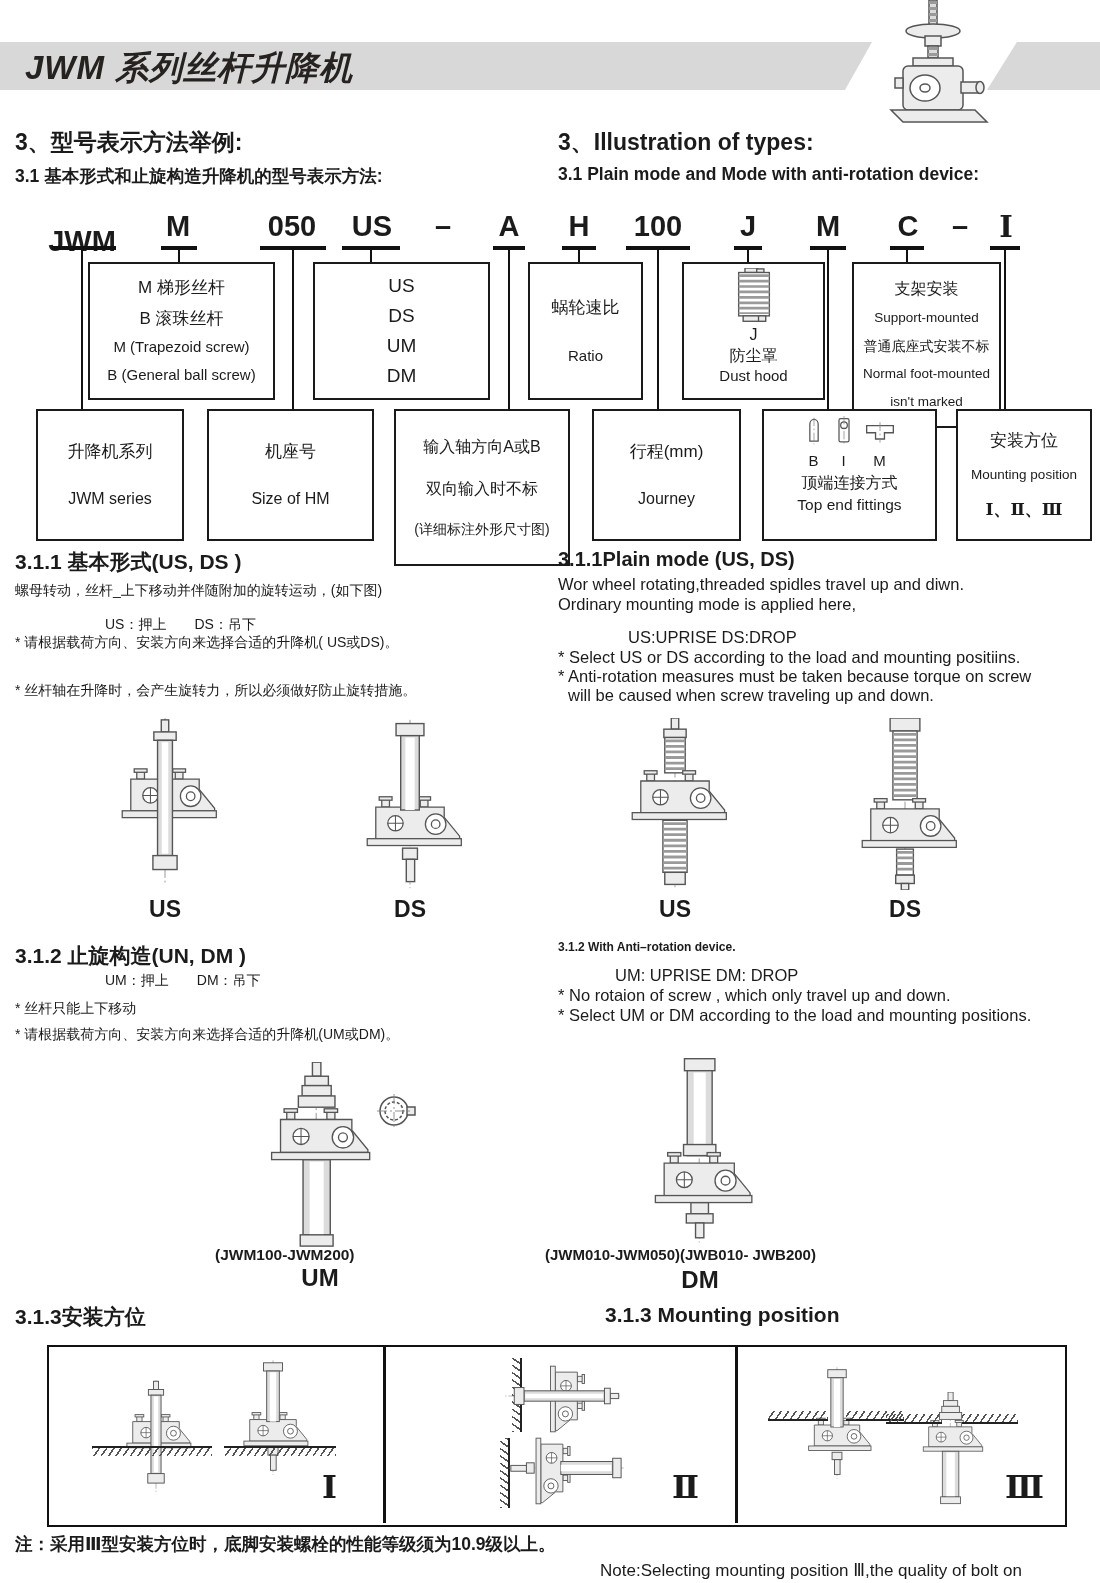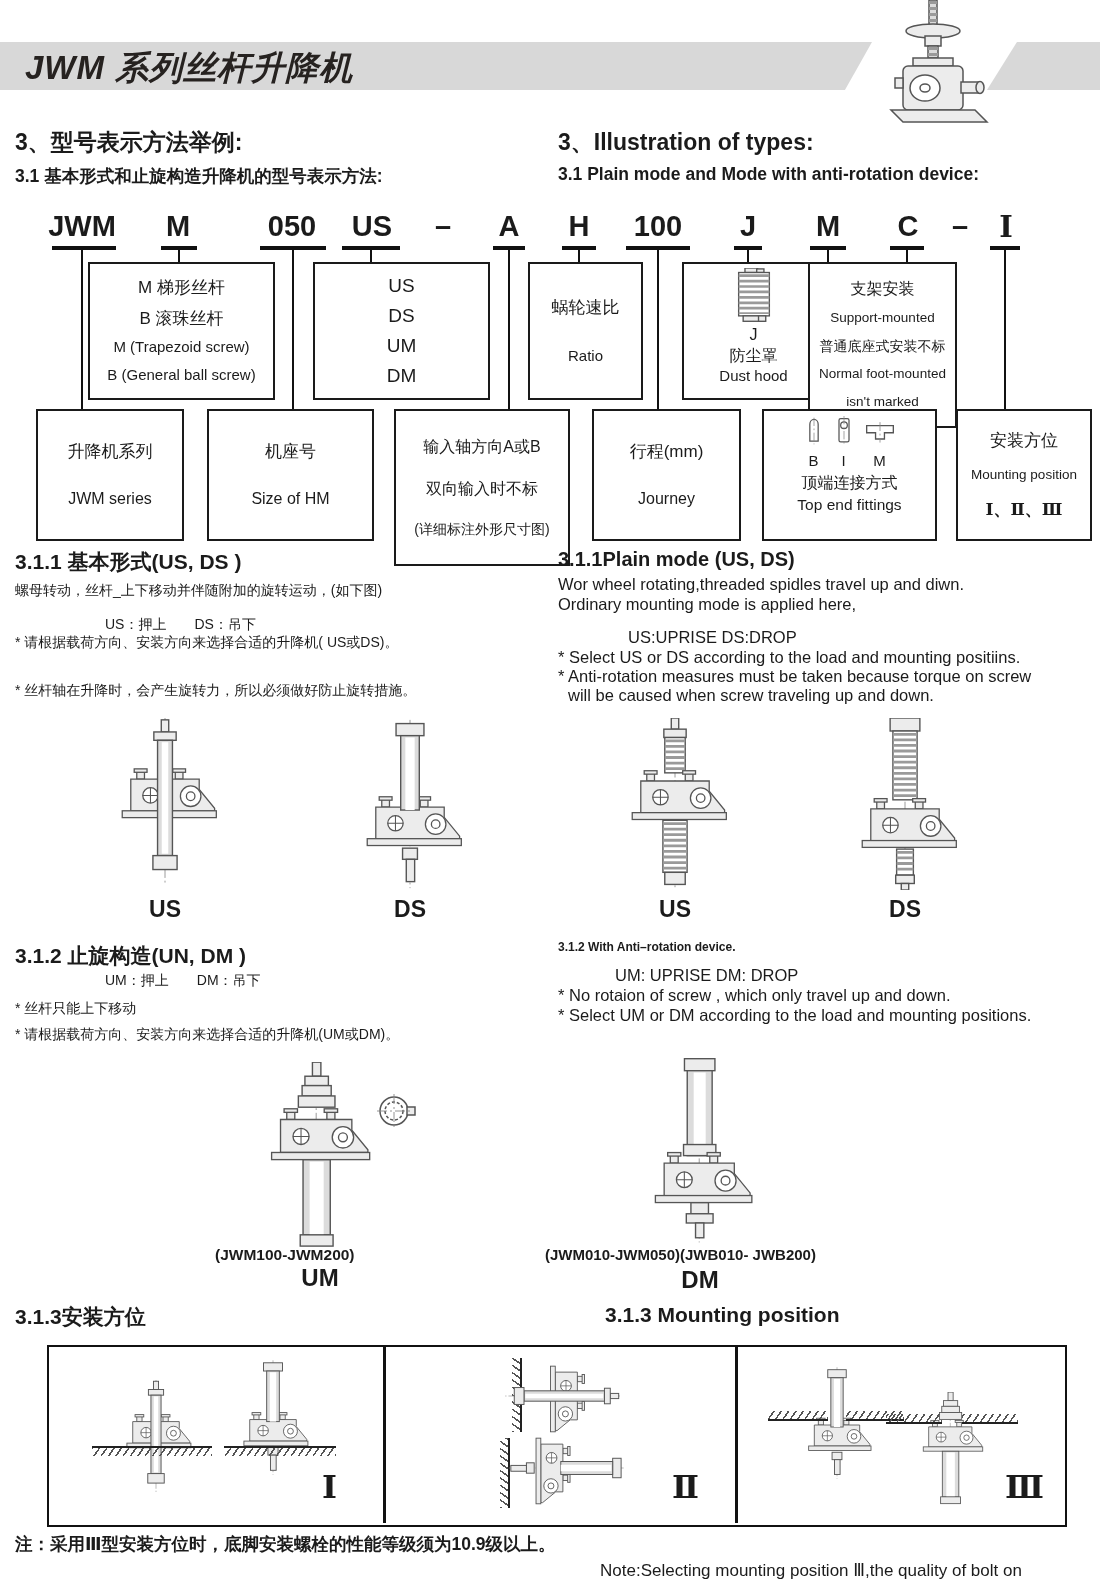--- a/index.html
+++ b/index.html
@@ -150,21 +150,21 @@
     <ellipse class="fl" cx="125" cy="87.5" rx="4" ry="6"></ellipse>
     <rect class="fl" x="40" y="78" width="8" height="10"></rect>
     <path class="fl" d="M36,110 L120,110 L132,122 L48,122 Z"></path>
   </svg>
 
   <div class="abs h-big" style="left:15px;top:127px">3、型号表示方法举例:</div>
   <div class="abs h-big" style="left:558px;top:127px">3、Illustration of types:</div>
   <div class="abs h-mid" style="left:15px;top:164px">3.1 基本形式和止旋构造升降机的型号表示方法:</div>
   <div class="abs h-mid" style="left:558px;top:164px">3.1 Plain mode and Mode with anti-rotation device:</div>
 
-  <div class="abs code" style="left:48px;top:210px;width:68px">JWM</div>
+  <div class="abs code" style="left:48px;top:225px;width:68px">JWM</div>
   <div class="abs code" style="left:160px;top:210px;width:36px">M</div>
   <div class="abs code" style="left:258px;top:210px;width:68px">050</div>
   <div class="abs code" style="left:340px;top:210px;width:64px">US</div>
   <div class="abs code" style="left:425px;top:210px;width:36px">–</div>
   <div class="abs code" style="left:492px;top:210px;width:34px">A</div>
   <div class="abs code" style="left:560px;top:210px;width:38px">H</div>
   <div class="abs code" style="left:624px;top:210px;width:68px">100</div>
   <div class="abs code" style="left:732px;top:210px;width:32px">J</div>
   <div class="abs code" style="left:808px;top:210px;width:40px">M</div>
   <div class="abs code" style="left:888px;top:210px;width:40px">C</div>
@@ -217,21 +217,21 @@
       <rect class="fl" x="27" y="1" width="8" height="4"></rect>
       <rect class="wht" x="7" y="5" width="34" height="48"></rect>
       <line class="coil" x1="24" y1="7" x2="24" y2="51" style="stroke-width:34"></line>
       <rect class="fl" x="12" y="53" width="24" height="6"></rect>
       <rect class="fl" x="29" y="53" width="8" height="6"></rect>
     </svg>
     <div class="cn16">J</div>
     <div class="cn16">防尘罩</div>
     <div class="en15">Dust hood</div>
   </div>
-  <div class="bx" style="left:808px;top:262px;width:149px;height:166px">
+  <div class="bx" style="left:852px;top:262px;width:149px;height:166px">
     <div class="cn16">支架安装</div>
     <div class="en14">Support-mounted</div>
     <div class="en14" style="font-size:14px">普通底座式安装不标</div>
     <div class="en14">Normal foot-mounted</div>
     <div class="en14">isn't marked</div>
   </div>
 
   <div class="bx" style="left:36px;top:409px;width:148px;height:132px">
     <div class="cn17">升降机系列</div>
     <div class="en15" style="font-size:16px">JWM series</div>

